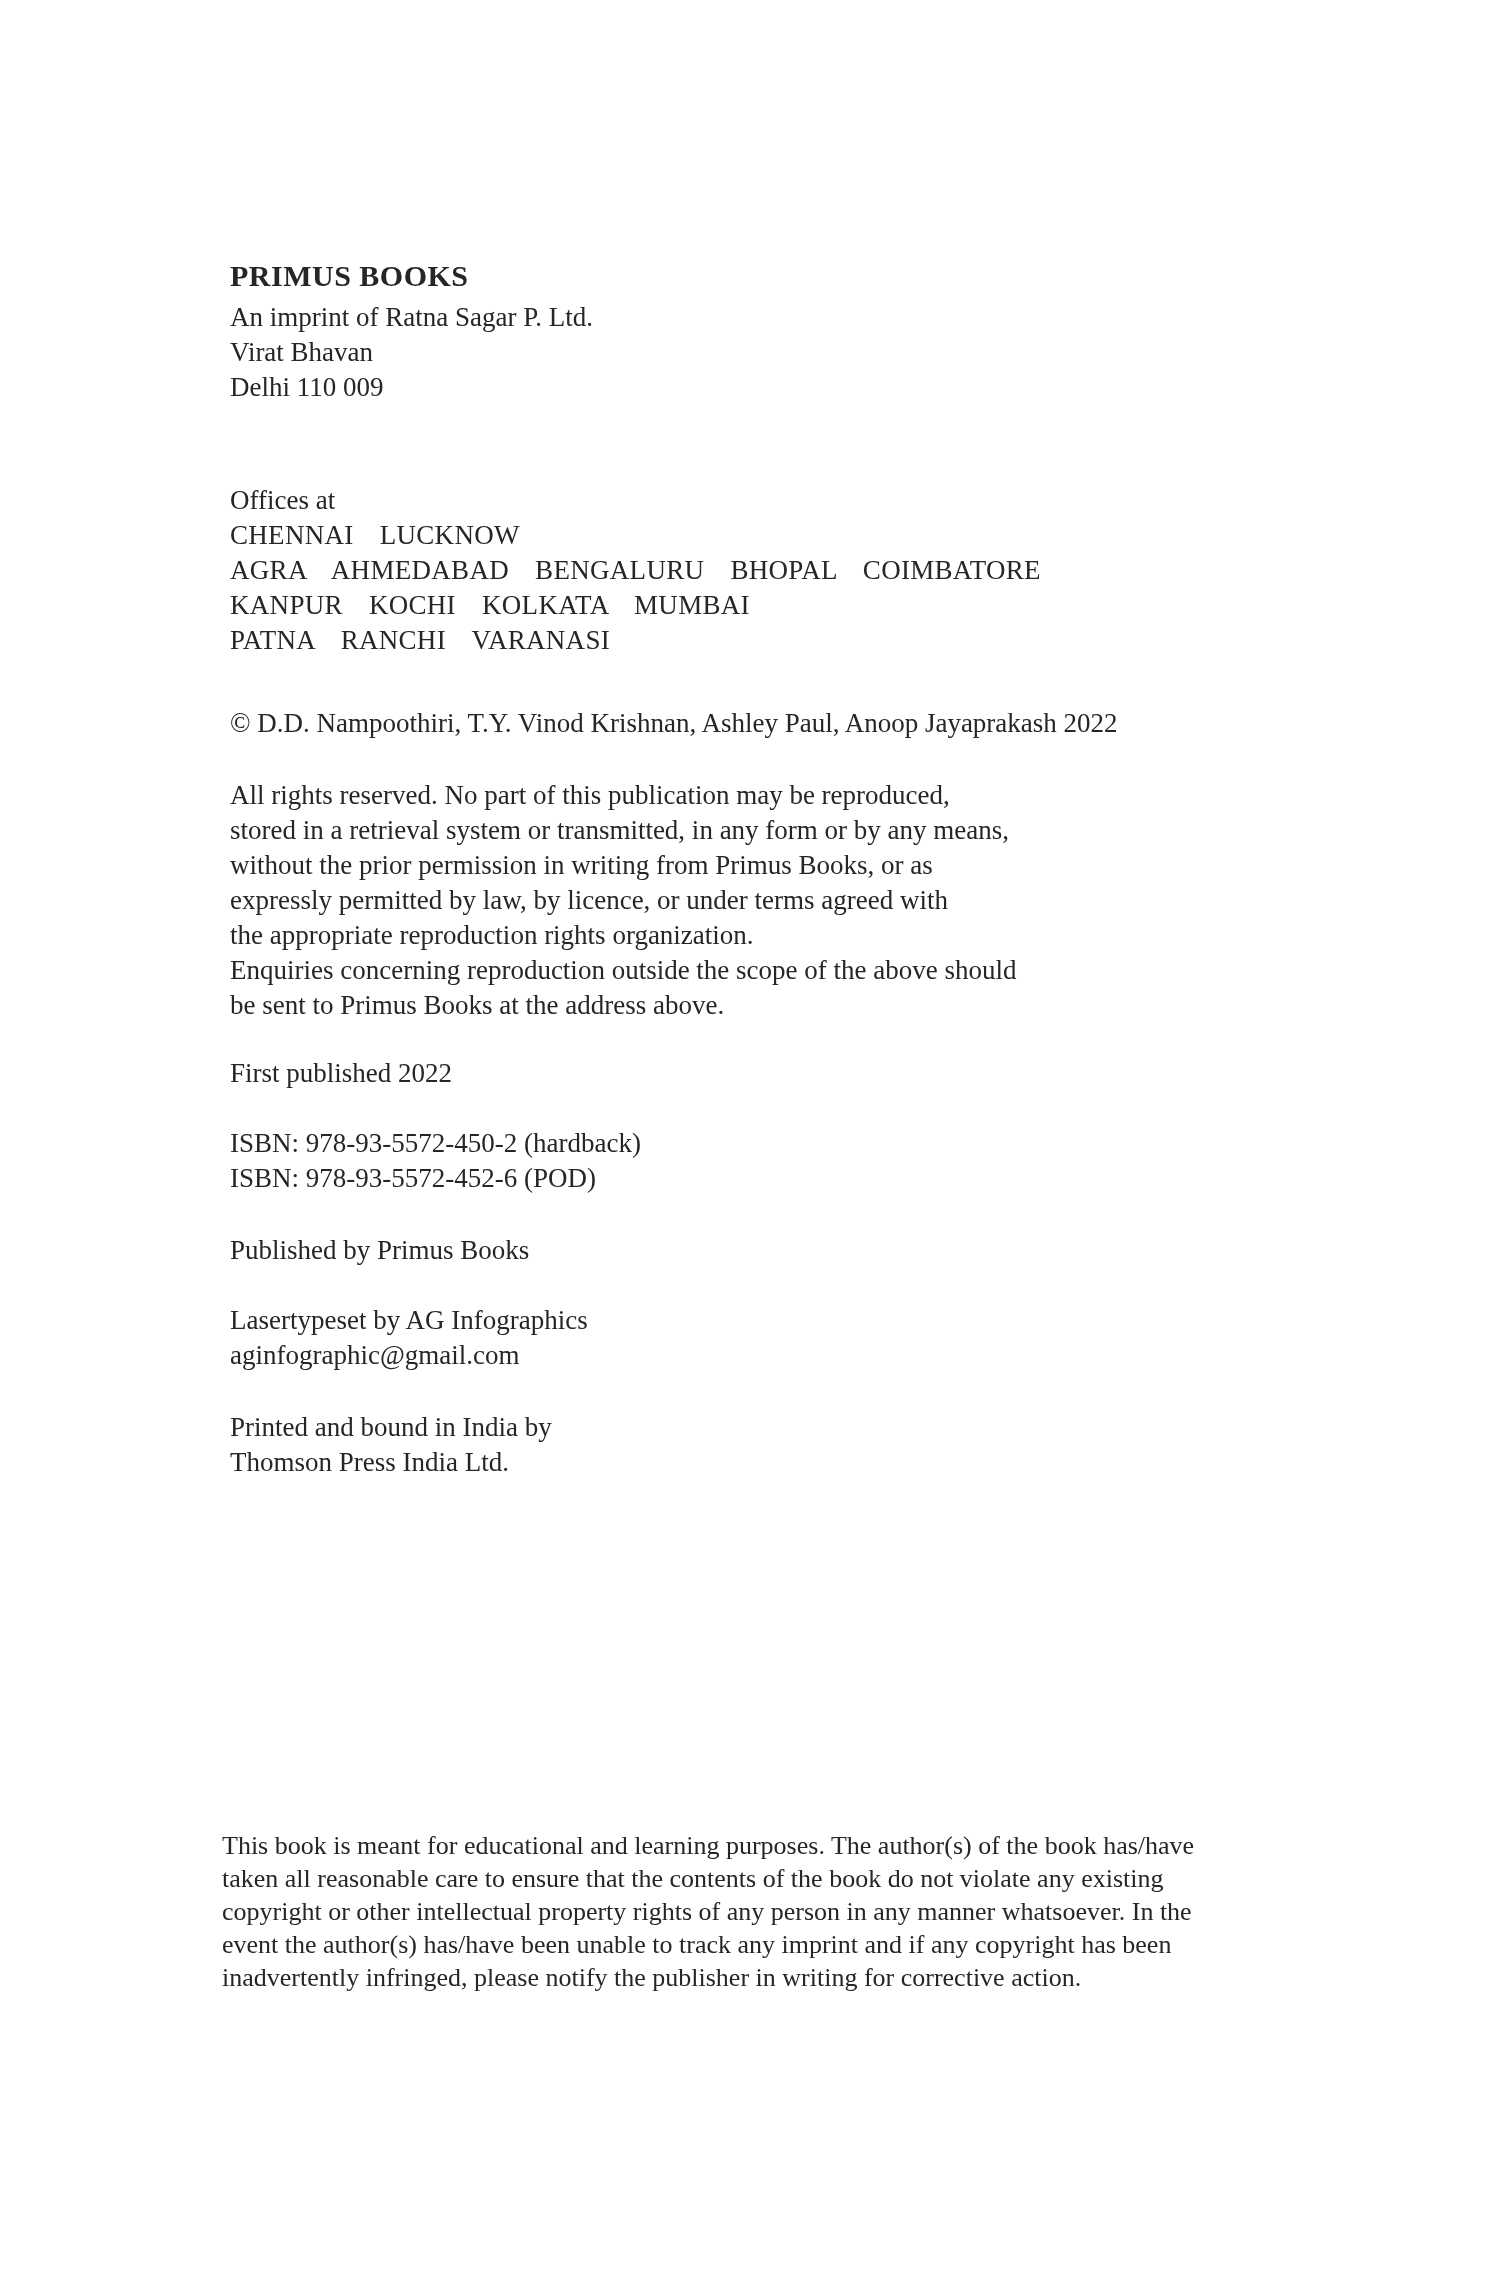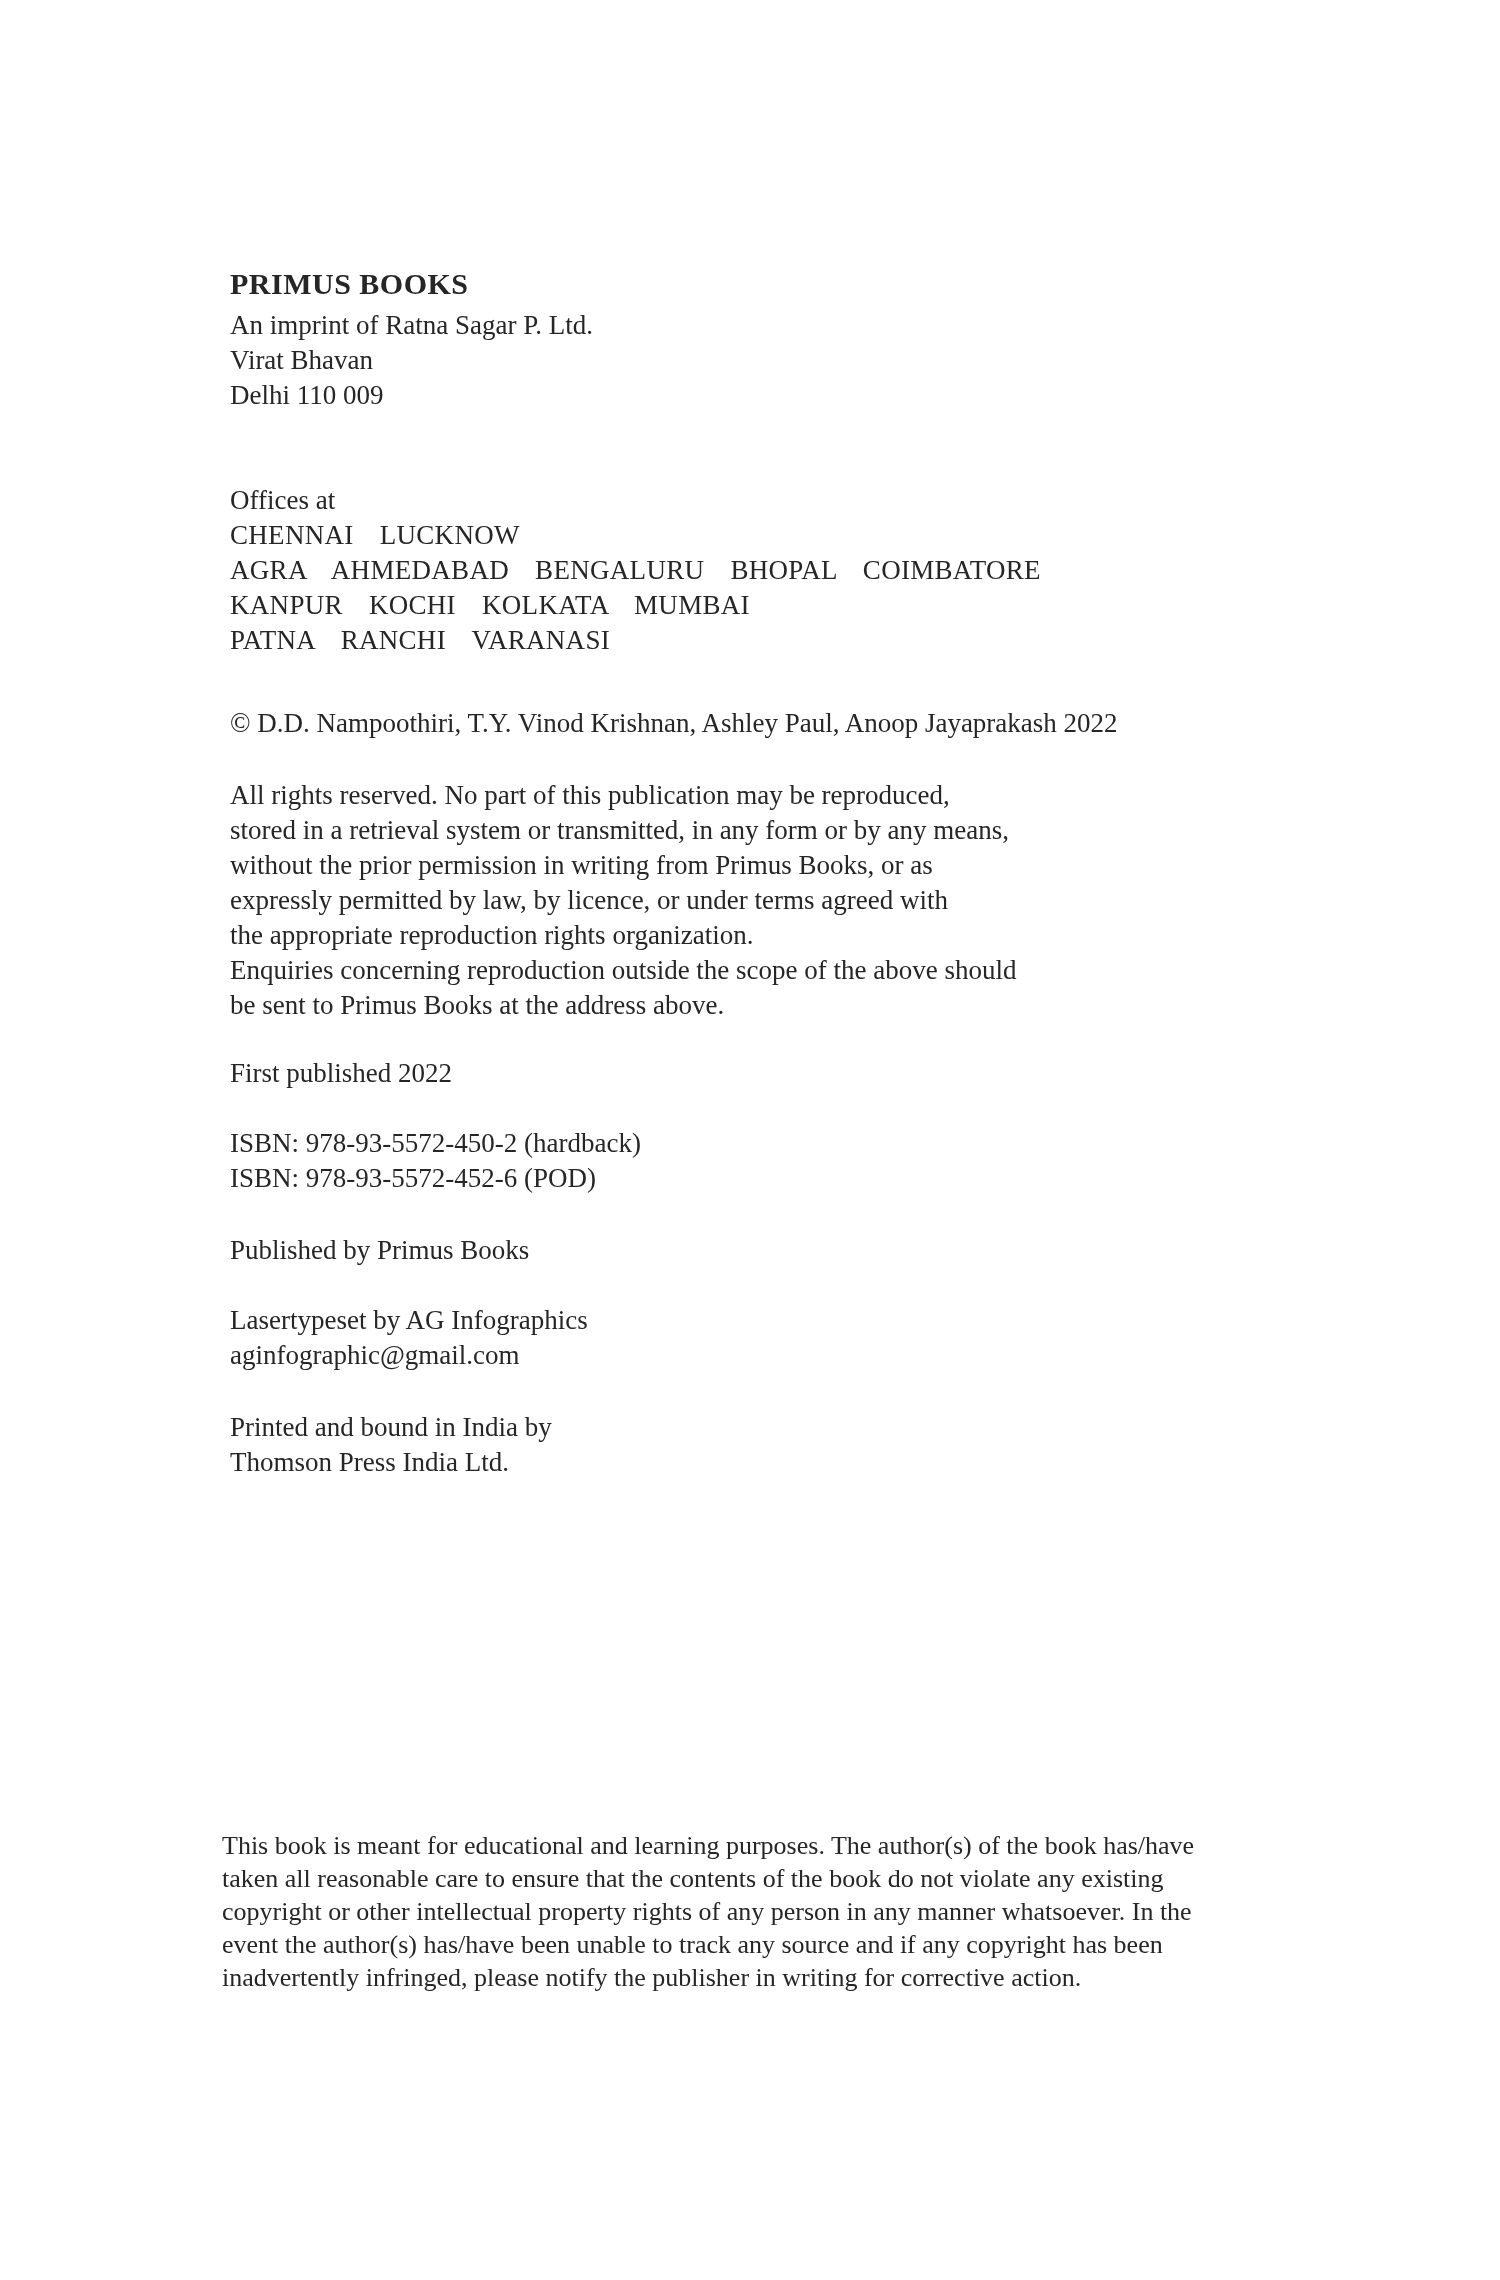--- a/index.html
+++ b/index.html
@@ -22,21 +22,20 @@
   }
   .line {
     white-space: pre-wrap;
   }
   .publisher-title {
     font-size: 30px;
     font-weight: bold;
     line-height: 36px;
     margin-bottom: 6px;
     letter-spacing: 0.5px;
-    margin-top: 8px;
   }
   .caps-line {
     white-space: pre-wrap;
     letter-spacing: 0.3px;
     word-spacing: 6px;
   }
   .italic {
   }
   .disclaimer {
     left: 222px;
@@ -99,17 +98,17 @@
 
   <section class="block" style="top:1410px">
     <div class="line">Printed and bound in India by</div>
     <div class="line">Thomson Press India Ltd.</div>
   </section>
 
   <section class="block disclaimer" style="top:1829px">
     <div class="line">This book is meant for educational and learning purposes. The author(s) of the book has/have</div>
     <div class="line">taken all reasonable care to ensure that the contents of the book do not violate any existing</div>
     <div class="line">copyright or other intellectual property rights of any person in any manner whatsoever. In the</div>
-    <div class="line">event the author(s) has/have been unable to track any source and if any copyright has been</div>
+    <div class="line">event the author(s) has/have been unable to track any imprint and if any copyright has been</div>
     <div class="line">inadvertently infringed, please notify the publisher in writing for corrective action.</div>
   </section>
 
 </div>
 
 </body></html>

